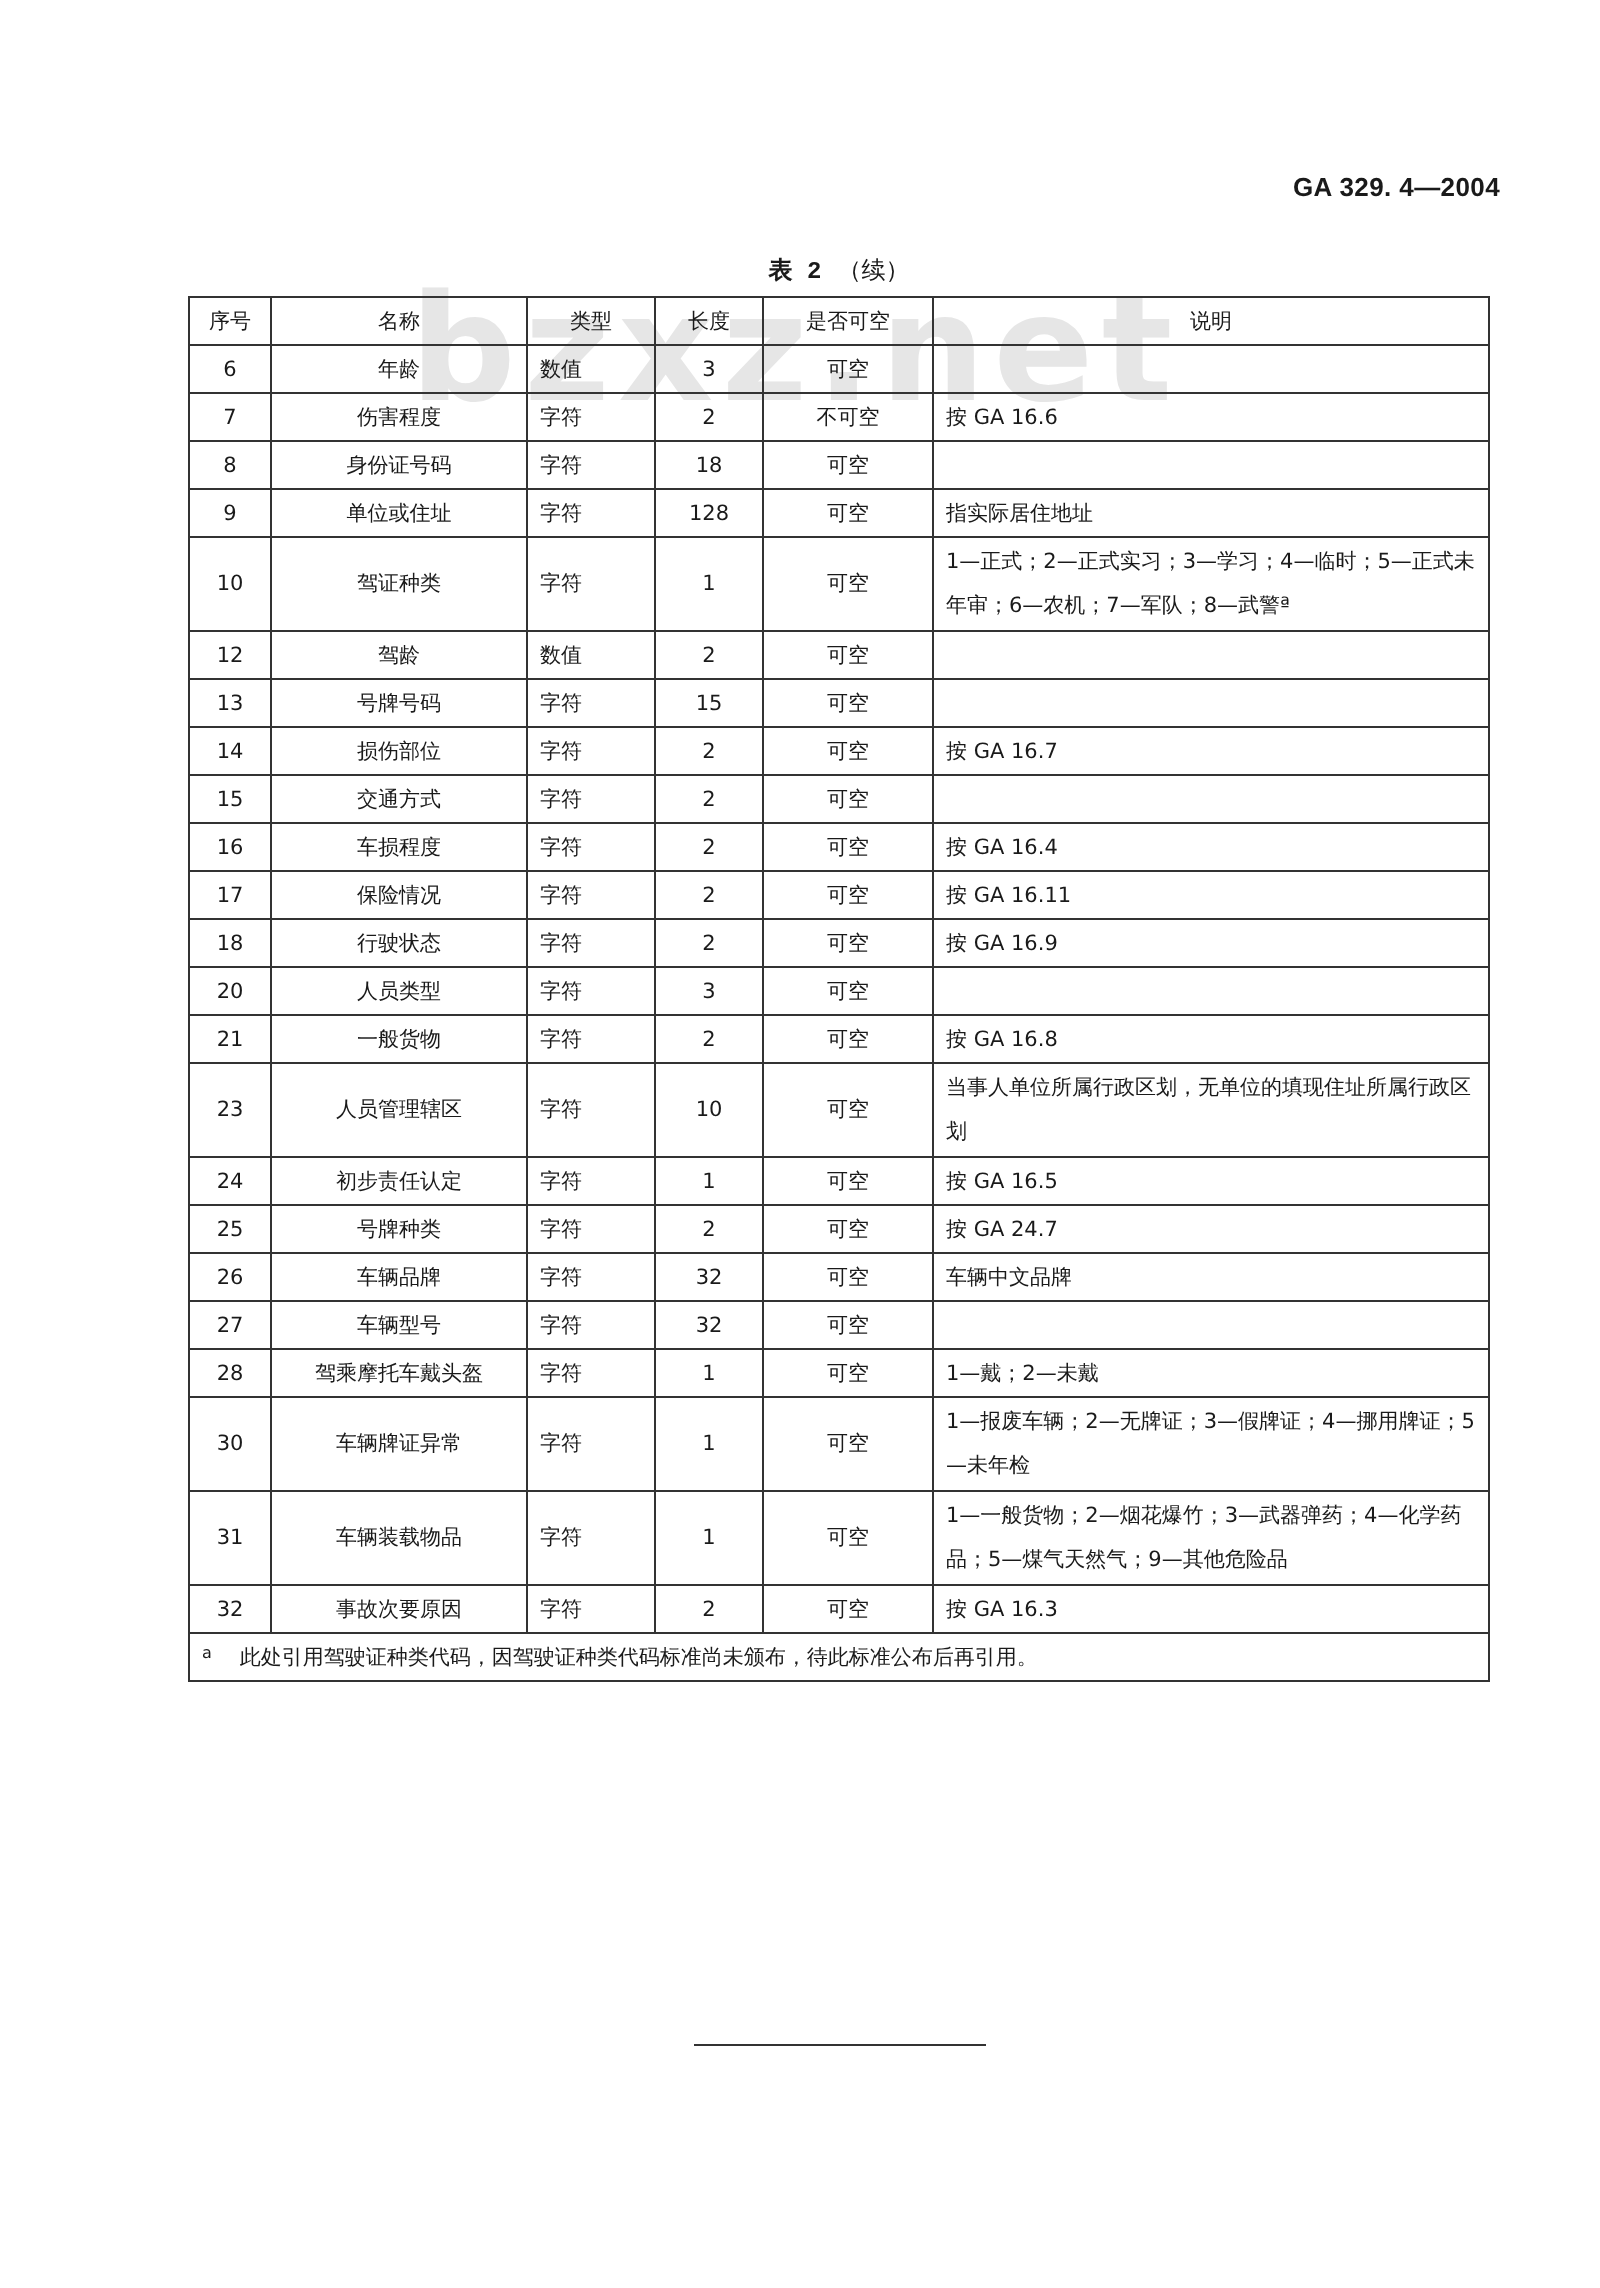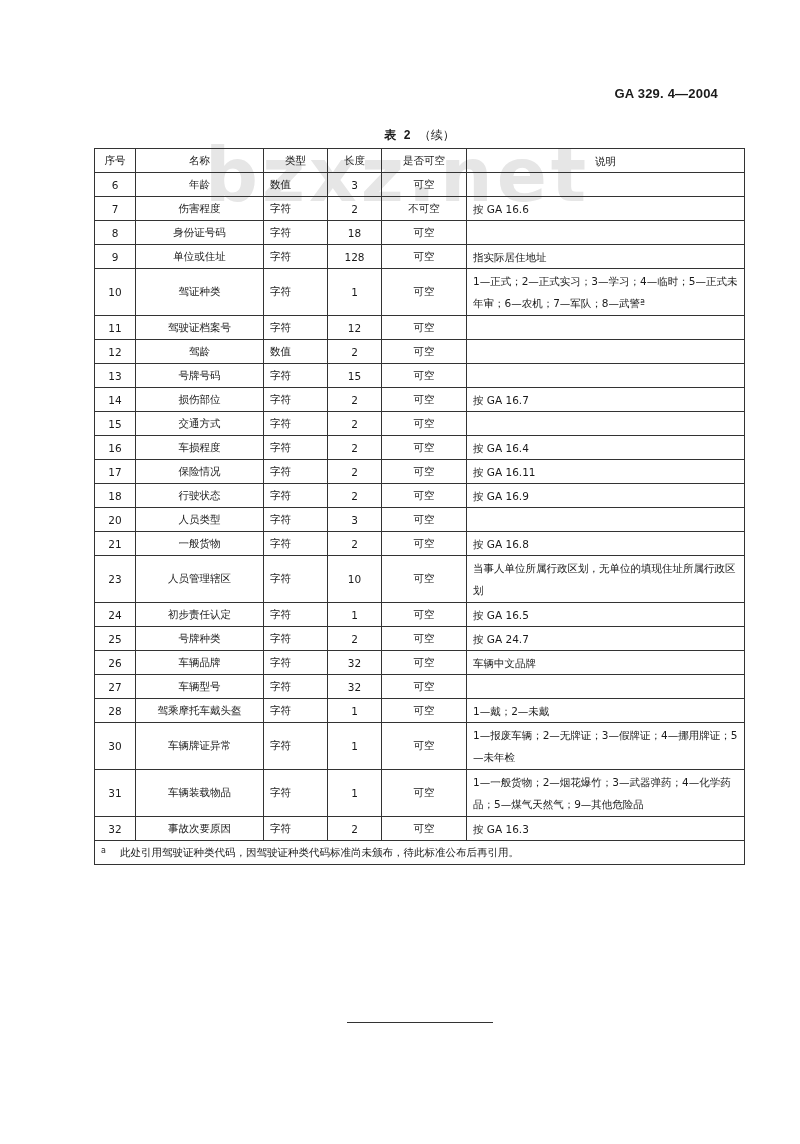--- a/index.html
+++ b/index.html
@@ -2,21 +2,21 @@
 <html><head>
 <meta charset="utf-8">
 <style>
   html, body { margin: 0; padding: 0; background: #ffffff; }
   body {
     width: 800px; height: 1144px; position: relative; overflow: hidden;
     font-family: "DejaVu Serif", "Liberation Serif", serif;
     color: #1a1a1a;
   }
   .std-code {
-    position: absolute; left: 568px; top: 86px; width: 150px; text-align: right;
+    position: absolute; left: 600px; top: 86px; width: 150px; text-align: right;
     font-family: "Liberation Sans", "DejaVu Sans", sans-serif;
     font-weight: bold; font-size: 13px; letter-spacing: 0.2px;
   }
   .table-caption {
     position: absolute; left: 94px; top: 127px; width: 651px; text-align: center;
     font-family: Liberation Mono, monospace; font-size: 12px; font-weight: bold;
   }
   .table-caption .cont { font-weight: normal; margin-left: 8px; }
   .watermark {
     position: absolute; left: 205px; top: 132px; width: 360px; text-align: center;
@@ -108,28 +108,20 @@
       </tr>
       <tr class="tall">
         <td class="c-no">10</td>
         <td class="c-name">驾证种类</td>
         <td class="c-type">字符</td>
         <td class="c-len">1</td>
         <td class="c-null">可空</td>
         <td class="c-desc">1—正式；2—正式实习；3—学习；4—临时；5—正式未年审；6—农机；7—军队；8—武警ª</td>
       </tr>
       <tr>
-        <td class="c-no">11</td>
-        <td class="c-name">驾驶证档案号</td>
-        <td class="c-type">字符</td>
-        <td class="c-len">12</td>
-        <td class="c-null">可空</td>
-        <td class="c-desc"></td>
-      </tr>
-      <tr>
         <td class="c-no">12</td>
         <td class="c-name">驾龄</td>
         <td class="c-type">数值</td>
         <td class="c-len">2</td>
         <td class="c-null">可空</td>
         <td class="c-desc"></td>
       </tr>
       <tr>
         <td class="c-no">13</td>
         <td class="c-name">号牌号码</td>

